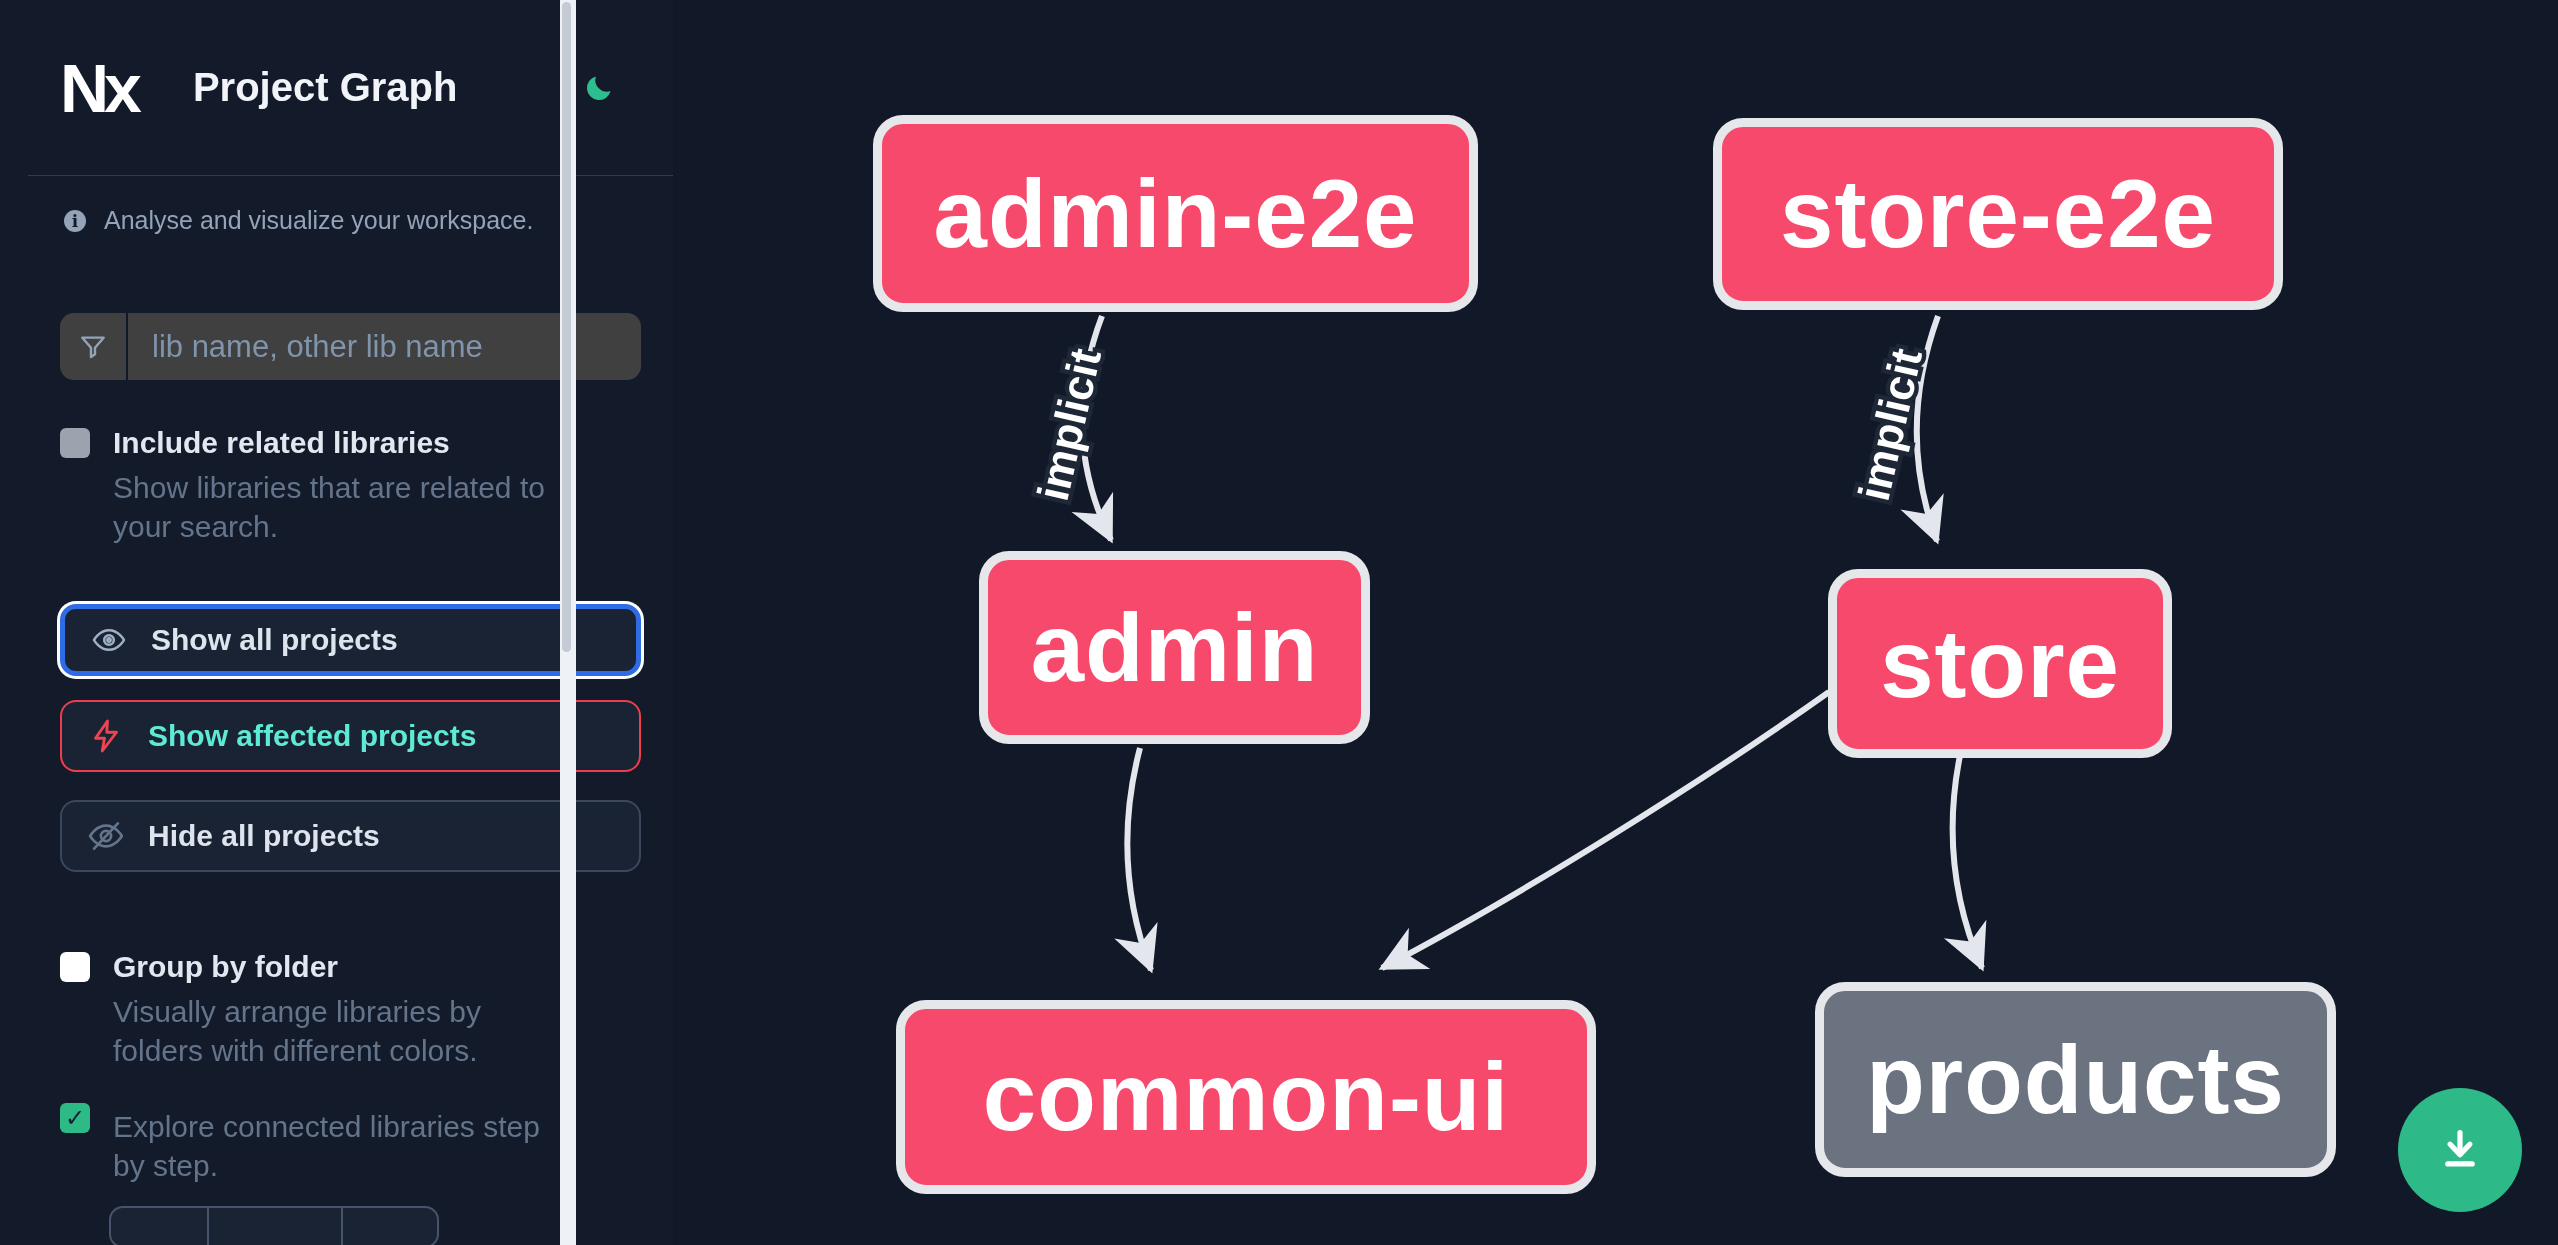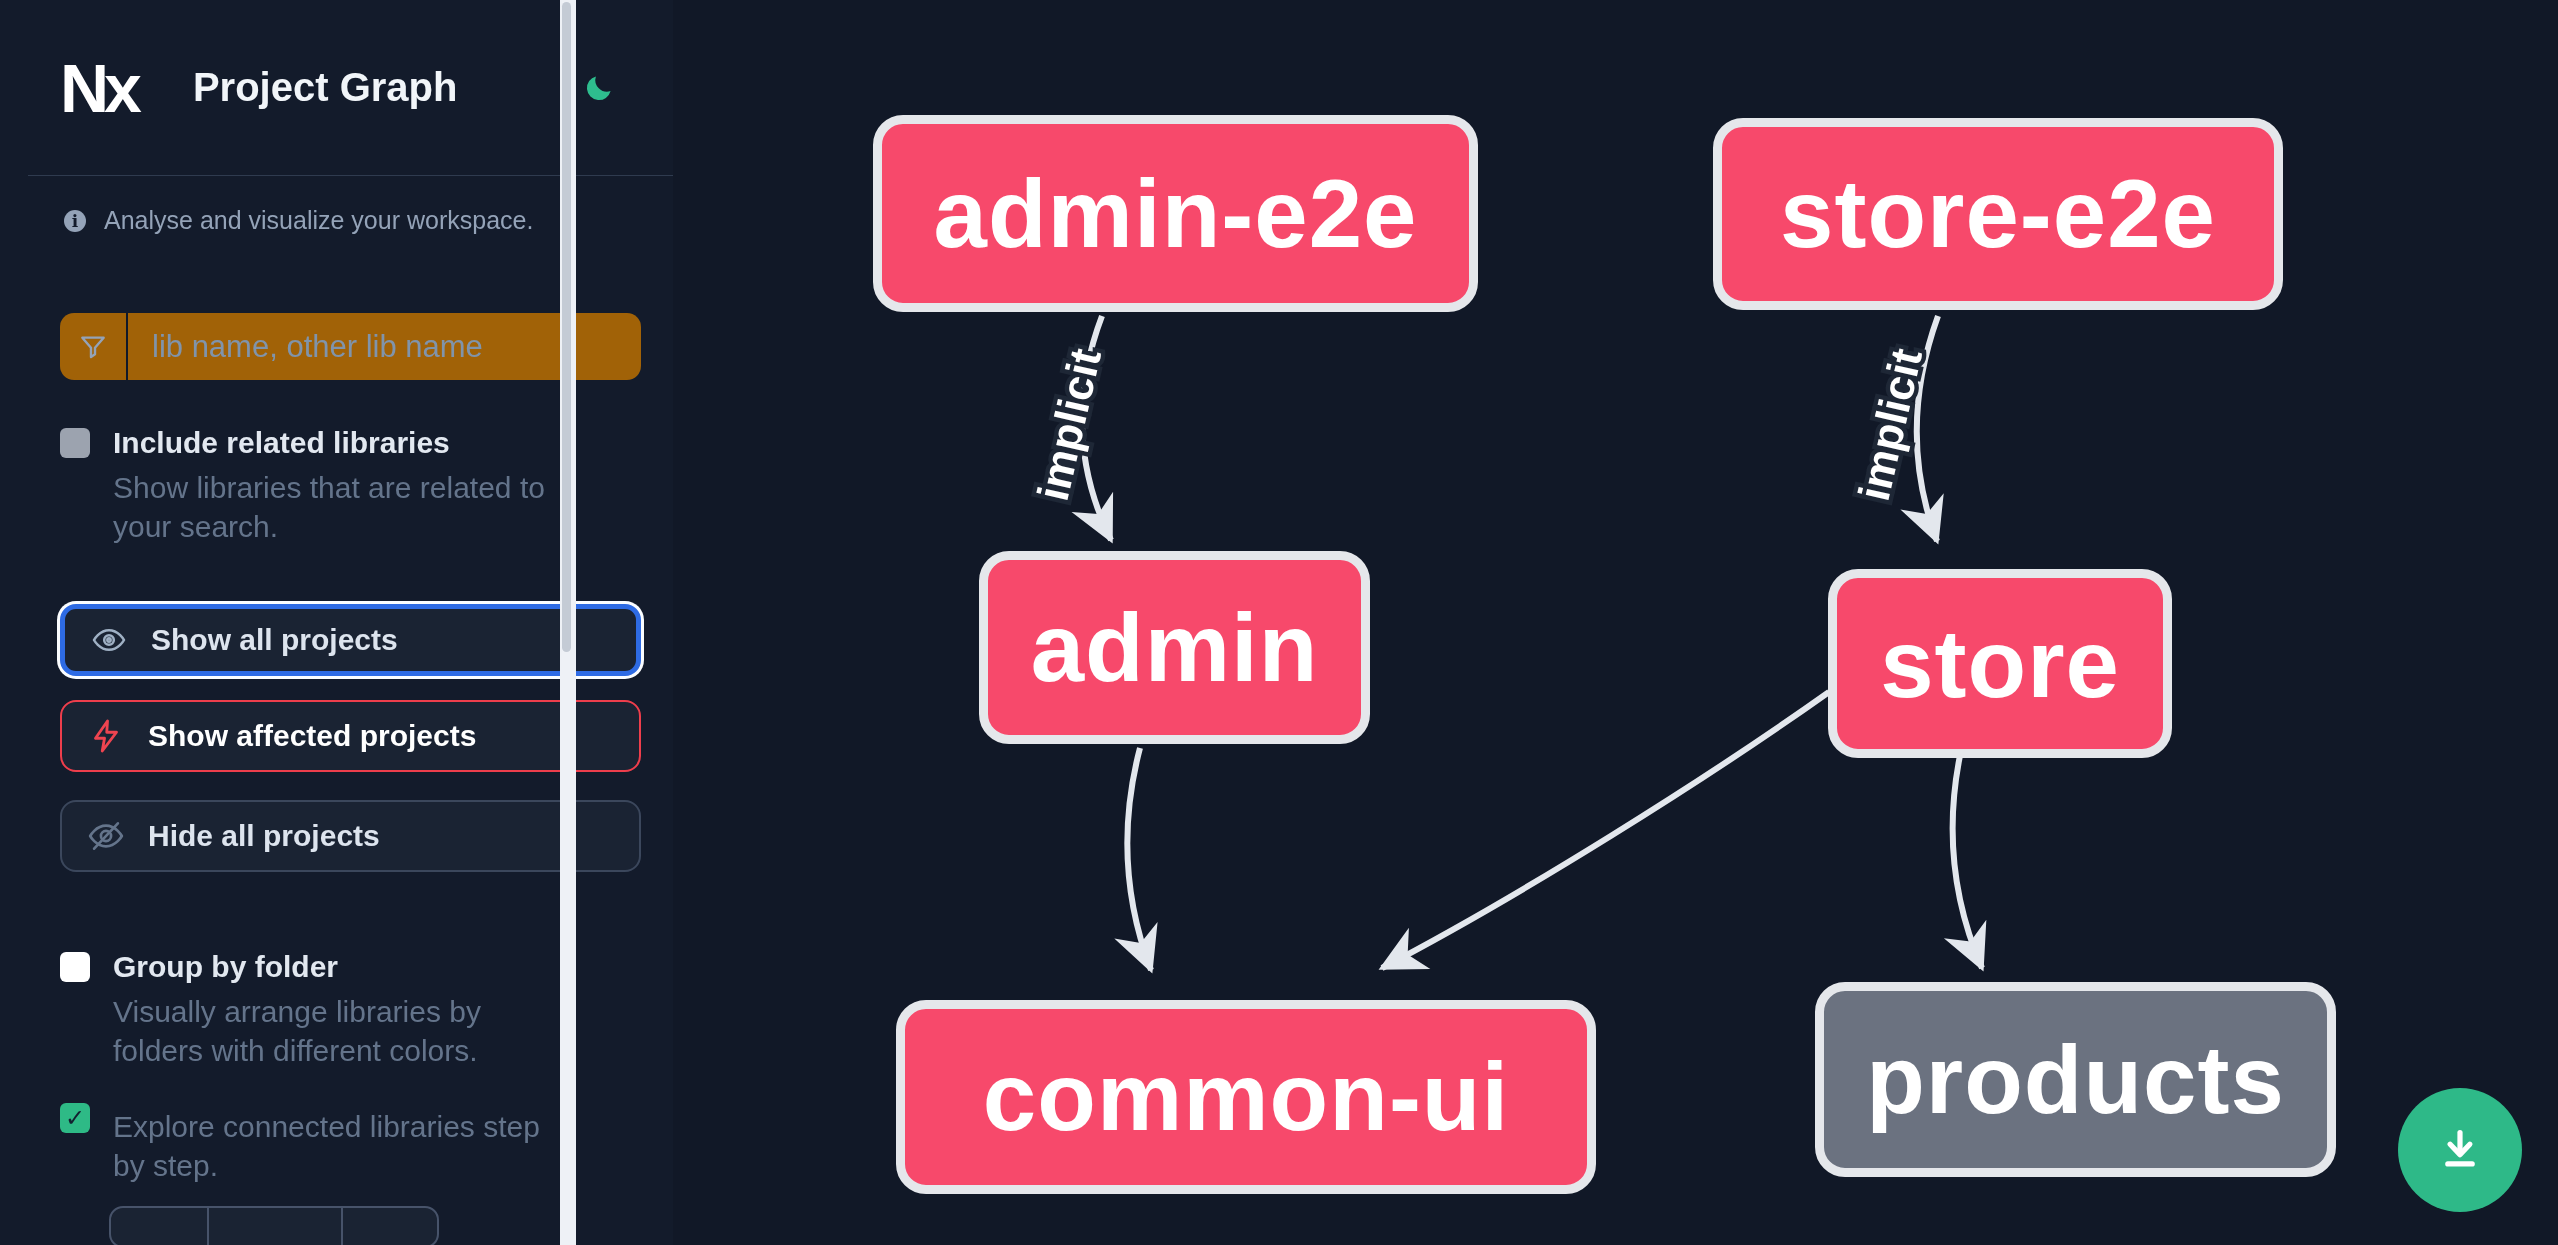--- a/index.html
+++ b/index.html
@@ -30,21 +30,21 @@
   #logo{font-size:68px;font-weight:800;color:#ffffff;letter-spacing:-5px;line-height:1;}
   #app-title{flex:1;margin-left:56px;font-size:40px;font-weight:600;color:#f1f5f9;}
   #moon{width:34px;height:34px;}
 
   #tagline-row{display:flex;align-items:center;gap:18px;margin:30px 32px 0 36px;}
   #info-badge{width:22px;height:22px;border-radius:50%;background:#94a3b8;color:#131b2b;
               display:flex;align-items:center;justify-content:center;
               font-size:17px;font-weight:700;font-family:"DejaVu Serif",serif;flex:0 0 auto;}
   #tagline{font-size:25px;color:#94a3b8;}
 
-  #search-box{margin:78px 32px 0 32px;height:67px;border-radius:14px;background:#a16207;
+  #search-box{margin:78px 32px 0 32px;height:67px;border-radius:14px;background:#404040;
               display:flex;align-items:stretch;overflow:hidden;}
   #search-icon-cell{width:66px;display:flex;align-items:center;justify-content:center;
               border-right:2px solid #10192a;flex:0 0 auto;}
   #search-input{flex:1;background:transparent;border:none;outline:none;color:#c9d4e3;
               font-size:31px;padding:0 24px;font-family:inherit;}
   #search-input::placeholder{color:#8094ab;}
 
   .opt-row{display:flex;margin:0 32px;align-items:flex-start;}
   .opt-box{width:30px;height:30px;border-radius:6px;margin-top:3px;flex:0 0 auto;cursor:pointer;
            display:flex;align-items:center;justify-content:center;font-size:24px;font-weight:700;}
@@ -58,21 +58,21 @@
   #opt-group{margin-top:77px;}
   #opt-proximity{margin-top:30px;}
 
   #action-group{margin:58px 32px 0 32px;display:flex;flex-direction:column;}
   .action-btn{height:72px;border-radius:16px;background:#1a2333;display:flex;align-items:center;
               padding:0 24px;box-sizing:border-box;cursor:pointer;border:2px solid #3b475c;}
   .action-btn .a-icon{width:40px;display:flex;justify-content:center;flex:0 0 auto;}
   .action-btn .a-label{margin-left:22px;font-size:30px;font-weight:600;color:#dde4ee;}
   #btn-show-all{border:5px solid #2e6be4;box-shadow:0 0 0 3px #fbfdff;margin-bottom:24px;}
   #btn-show-affected{border:2px solid #ee3e4c;margin-bottom:28px;}
-  #btn-show-affected .a-label{color:#ffffff;}
+  #btn-show-affected .a-label{color:#5eead4;}
 
   #proximity-stepper{margin:21px 0 0 81px;width:330px;height:42px;border:2px solid #47536a;
         border-radius:14px;background:#1a2333;display:flex;box-sizing:border-box;overflow:hidden;}
   #proximity-stepper .seg{height:100%;cursor:pointer;}
   #proximity-stepper .seg+.seg{border-left:2px solid #47536a;}
   #proximity-stepper .s1{width:96px;} #proximity-stepper .s2{flex:1;} #proximity-stepper .s3{width:94px;}
 
   
   #sb-scroll-track{position:absolute;left:560px;top:0;width:16px;height:1245px;background:#eef1f6;z-index:4;}
   #sb-scroll-thumb{position:absolute;left:2px;top:2px;width:9px;height:650px;background:#c4cbd5;border-radius:5px;}

